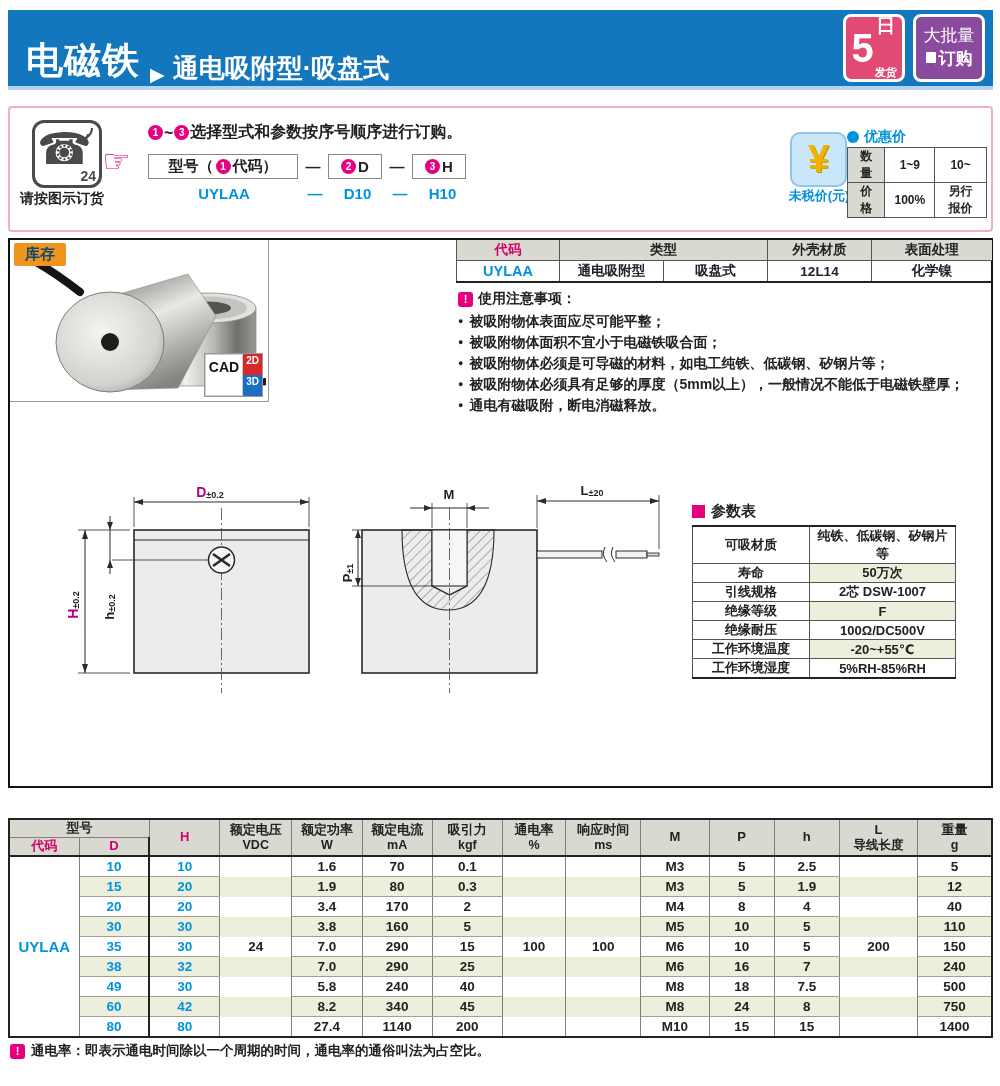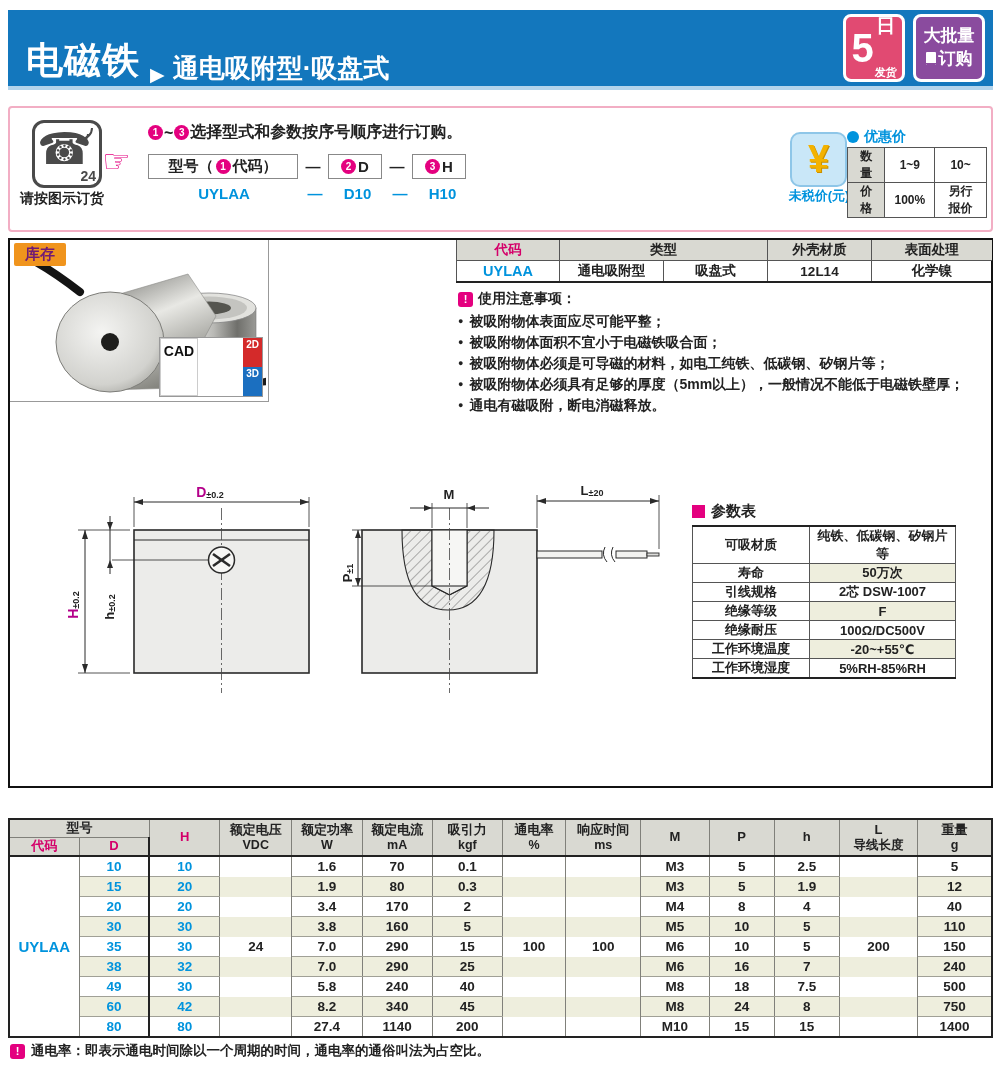--- a/index.html
+++ b/index.html
@@ -13,21 +13,21 @@
   .hdr-arrow{color:#fff;font-size:19px;margin:4px 8px 0 10px;}
   .hdr-sub{color:#fff;font-size:26px;font-weight:bold;margin-top:3px;}
   .badge{position:absolute;top:4px;height:62px;border:3px solid #fff;border-radius:8px;
          color:#fff;display:flex;align-items:center;justify-content:center;}
   .badge-fast{right:88px;width:56px;background:#e14a72;}
   .badge-fast .n{font-size:40px;font-weight:bold;line-height:1;}
   .badge-fast .col{display:flex;flex-direction:column;align-items:center;margin-left:1px;}
   .badge-fast .u{font-size:19px;font-weight:bold;line-height:1.1;}
   .badge-fast .s{font-size:11px;font-weight:bold;margin-top:28px;}
   .badge-bulk{right:8px;width:66px;background:#8a4b9e;flex-direction:column;}
-  .badge-bulk .l1{font-size:17px;font-weight:bold;line-height:1.2;}
+  .badge-bulk .l1{font-size:17px;font-weight:normal;line-height:1.2;}
   .badge-bulk .l2{font-size:17px;font-weight:bold;display:flex;align-items:center;gap:3px;}
   .doc-ic{display:inline-block;width:10px;height:13px;background:#fff;
           box-shadow:inset 0 -9px 0 -7px #8a4b9e, inset 0 -4px 0 -3px #fff;border-radius:1px;}
 
   
   .order{position:absolute;left:8px;top:106px;width:981px;height:122px;border:2px solid #f2aec4;border-radius:4px;}
   .phone-box{position:absolute;left:22px;top:12px;width:64px;height:62px;border:3px solid #4a4a4a;
              border-radius:12px;}
   .phone-g{position:absolute;left:2px;top:4px;font-size:44px;color:#4a4a4a;line-height:1;}
   .phone-24{position:absolute;right:3px;bottom:2px;font-size:14px;font-weight:bold;color:#4a4a4a;background:#fff;line-height:1;}
@@ -54,26 +54,26 @@
   .disc-t{position:absolute;left:60px;top:20px;font-size:14px;font-weight:bold;color:#0093dd;display:flex;align-items:center;gap:5px;}
   .disc-t .dot{width:12px;height:12px;border-radius:50%;background:#0093dd;display:inline-block;}
   .ptab{position:absolute;left:60px;top:39px;border-collapse:collapse;font-size:12px;font-weight:bold;}
   .ptab td{border:1px solid #555;height:16px;text-align:center;padding:0 8px;}
   .ptab .lab{background:#d9d9d2;width:34px;}
   .ptab .v1{width:36px;} .ptab .v2{width:58px;}
 
   
   .mainbox{position:absolute;left:8px;top:238px;width:981px;height:546px;border:2px solid #111;}
   .photo{position:absolute;left:0;top:0;width:258px;height:161px;border-right:1px solid #999;border-bottom:1px solid #999;background:#fff;}
-  .stock{position:absolute;left:4px;top:3px;background:#f0941d;color:#701a75;font-size:15px;font-weight:bold;
+  .stock{position:absolute;left:4px;top:3px;background:#f0941d;color:#0c4a6e;font-size:15px;font-weight:bold;
          padding:2px 11px;border-radius:2px;z-index:3;}
-  .cadge{position:absolute;right:5px;bottom:4px;display:flex;border:1px solid #999;background:#fff;z-index:3;gap:45px;}
+  .cadge{position:absolute;right:5px;bottom:4px;display:flex;border:1px solid #999;background:#fff;z-index:3;}
   .cad-t{font-size:14px;font-weight:bold;color:#111;padding:4px 3px;border:1px solid #ccc;}
   .cad-col{display:flex;flex-direction:column;}
-  .cad-2d,.cad-3d{font-size:10px;font-weight:bold;color:#fff;padding:0 3px;height:29px;line-height:13px;}
+  .cad-2d,.cad-3d{font-size:10px;font-weight:bold;color:#fff;padding:0 3px;height:21px;line-height:13px;}
   .cad-2d{background:#d42a2a;} .cad-3d{background:#1b6fc0;}
 
   .spec{position:absolute;left:446px;top:0;border-collapse:collapse;table-layout:fixed;width:535px;}
   .spec th,.spec td{border:1px solid #555;height:20px;text-align:center;font-size:13.5px;font-weight:bold;padding:0;}
   .spec th{background:#d9d9d2;border-top:none;}
   .spec td{border-bottom:2px solid #222;}
   .spec .mag{color:#d4006a;}
   .spec .blu{color:#0093dd;font-size:14.5px;}
   .spec th:last-child,.spec td:last-child{border-right:none;margin-top:28px;}
 

